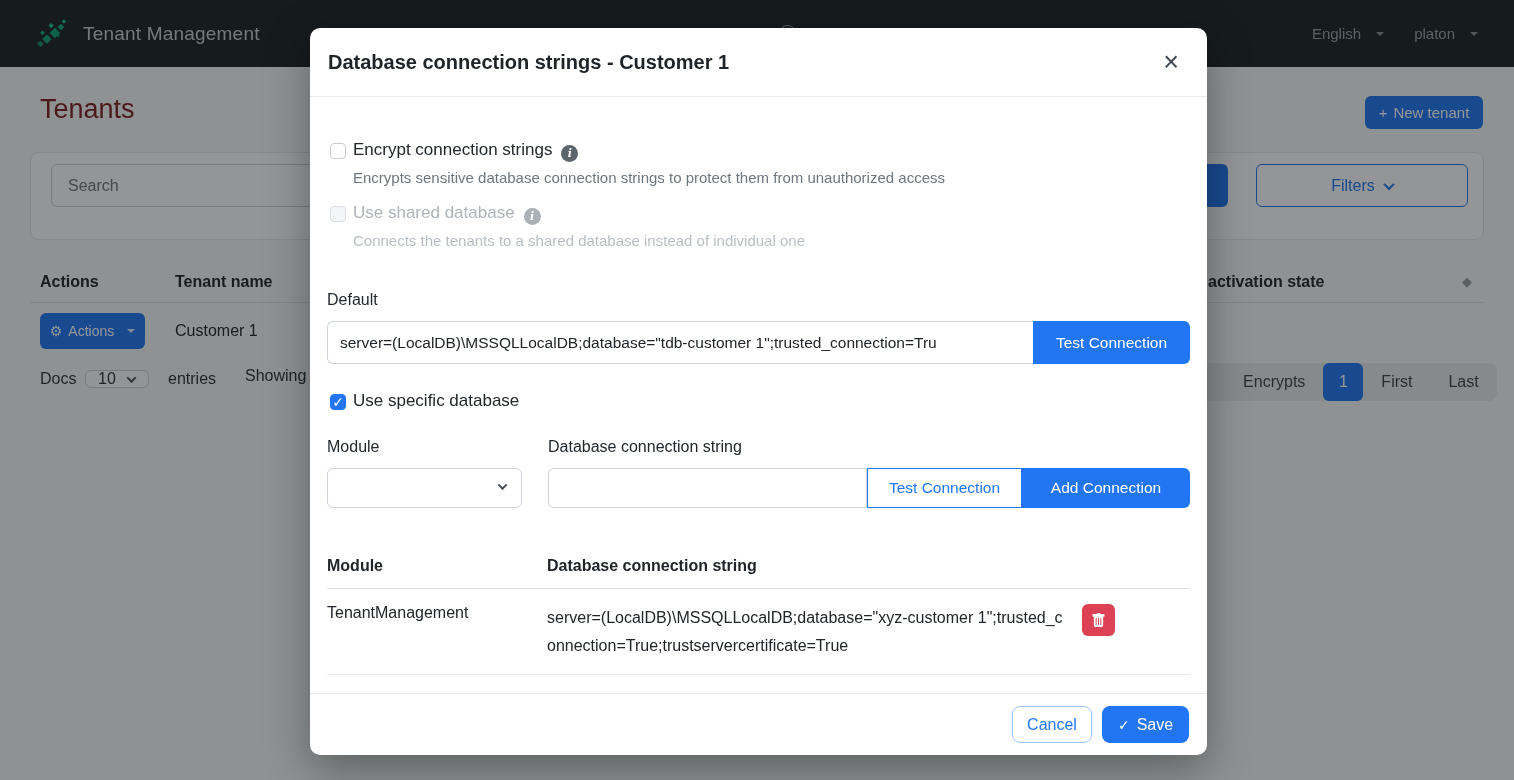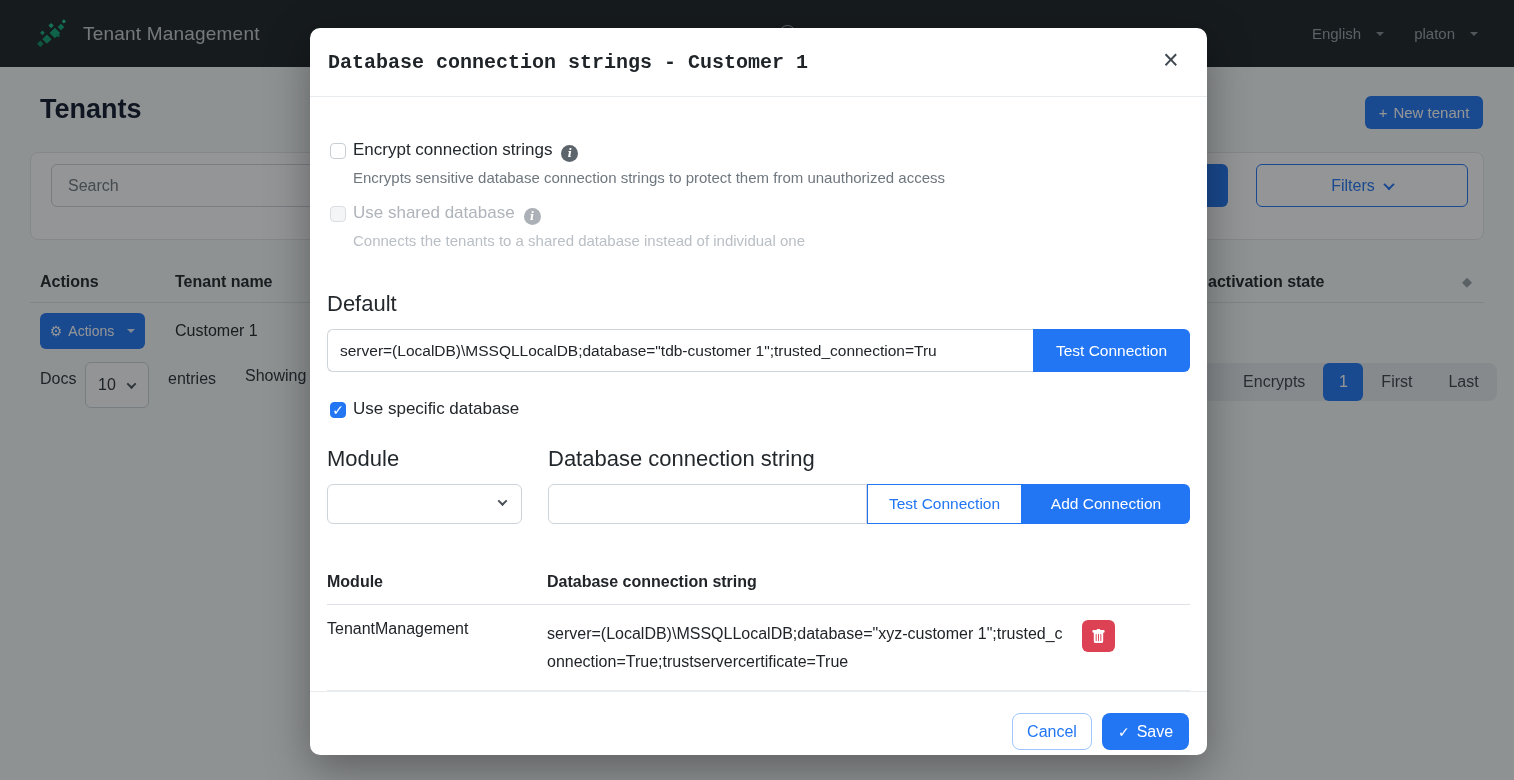--- a/index.html
+++ b/index.html
@@ -16,21 +16,21 @@
   }
   .brand { display:flex; align-items:center; gap:13px; }
   .brand-title { color:#c9cdd0; font-size:19px; letter-spacing:.2px; }
   .nav-center { position:absolute; left:600px; top:0; height:67px; display:flex; align-items:center; gap:40px; color:#a2a8ad; font-size:15px; }
   .nav-item { display:flex; align-items:center; gap:8px; }
   .q-icon { display:inline-flex; width:17px; height:17px; border-radius:50%; border:1.6px solid currentColor; align-items:center; justify-content:center; font-size:11px; font-weight:700; }
   .nav-right { margin-left:auto; display:flex; gap:30px; color:#9aa0a6; font-size:15px; align-items:center; }
   .caret { display:inline-block; width:0; height:0; border-left:4px solid transparent; border-right:4px solid transparent; border-top:4.5px solid currentColor; margin-left:7px; opacity:.85; }
   .gear-glyph { font-family:"DejaVu Sans", sans-serif; font-size:14px; }
   
-  .page-title { position:absolute; left:40px; top:94px; font-size:27px; font-weight:700; color:#0f172a; z-index:1; }
+  .page-title { position:absolute; left:40px; top:94px; font-size:27px; font-weight:400; color:#7f1d1d; z-index:1; }
   .btn { border:none; cursor:pointer; font-family:inherit; }
   .btn-primary { background:#2276f3; color:#fff; border-radius:6px; }
   .new-tenant-btn { position:absolute; left:1365px; top:96px; width:118px; height:33px; font-size:15px; z-index:1; display:flex; align-items:center; justify-content:center; gap:6px; }
   .search-card { position:absolute; left:30px; top:152px; width:1454px; height:88px; background:#fff; border:1px solid #e4e7ea; border-radius:8px; z-index:1; }
   .search-input { position:absolute; left:20px; top:11px; width:1105px; height:43px; border:1px solid #ced4da; border-radius:6px; padding:0 16px; font-size:16px; color:#495057; background:#fff; font-family:inherit; }
   .search-input::placeholder { color:#6f777e; }
   .search-btn { position:absolute; left:1135px; top:11px; width:62px; height:43px; border-radius:6px; display:flex; align-items:center; justify-content:center; }
   .filters-btn { position:absolute; left:1225px; top:11px; width:212px; height:43px; background:#fff; border:1px solid #2276f3; color:#2276f3; border-radius:6px; font-size:16px; display:flex; align-items:center; justify-content:center; gap:10px; }
   .chev { display:inline-block; width:8px; height:8px; border-right:2.2px solid currentColor; border-bottom:2.2px solid currentColor; transform:rotate(45deg) translate(-1px,-1px); }
   
@@ -39,71 +39,71 @@
   .th-actions { position:absolute; left:10px; top:9px; }
   .th-tenant { position:absolute; left:145px; top:9px; }
   .th-activation { position:absolute; left:1178px; top:9px; }
   .sort-icon { position:absolute; left:1432px; top:10px; color:#98a0a6; font-size:13px; font-family:"DejaVu Sans", sans-serif; }
   .t-row { position:relative; height:58px; }
   .actions-btn { position:absolute; left:10px; top:10px; width:105px; height:36px; background:#2276f3; color:#fff; border-radius:6px; font-size:14px; display:flex; align-items:center; justify-content:center; gap:6px; }
   .td-tenant { position:absolute; left:145px; top:19px; font-size:16px; }
   
   .list-footer { position:absolute; left:40px; top:360px; width:1444px; height:42px; z-index:1; font-size:16px; color:#2c3136; }
   .lf-show { position:absolute; left:0; top:10px; }
-  .page-size-select { position:absolute; left:45px; top:2px; width:64px; height:46px; border:1px solid #ced4da; border-radius:6px; background:#fdfdfd; display:flex; align-items:center; padding:0 12px; gap:12px; }
+  .page-size-select { position:absolute; left:45px; top:10px; width:64px; height:18px; border:1px solid #ced4da; border-radius:6px; background:#fdfdfd; display:flex; align-items:center; padding:0 12px; gap:12px; }
   .page-size-select .chev { width:7px; height:7px; color:#495057; }
   .lf-entries { position:absolute; left:128px; top:10px; }
   .lf-showing { position:absolute; left:205px; top:7px; }
   .pagination { position:absolute; left:1118px; top:3px; height:38px; background:#e9ecef; border-radius:8px; display:flex; align-items:stretch; overflow:hidden; font-size:16px; color:#3c4248; }
   .page-item { display:flex; align-items:center; padding:0 18px; }
   .page-item.active { background:#2276f3; color:#fff; width:40px; justify-content:center; padding:0; border-radius:6px; }
   
   .backdrop { position:absolute; inset:0; background:rgba(16,19,22,0.45); z-index:5; }
   .modal {
     position:absolute; left:310px; top:28px; width:897px; height:727px; z-index:10;
     background:#fff; border-radius:10px; box-shadow:0 14px 44px rgba(0,0,0,.35);
     display:flex; flex-direction:column;
   }
-  .modal-header { display:flex; align-items:center; justify-content:space-between; padding:21px 28px 20px 18px; border-bottom:1px solid #e9ecef;font-family:Liberation Mono, monospace; }
+  .modal-header { display:flex; align-items:center; justify-content:space-between; padding:21px 28px 20px 18px; border-bottom:1px solid #e9ecef; }
   .modal-title { font-size:20px; font-weight:700; color:#1f2429; }
   .modal-close { font-size:27px; line-height:1; color:#3f4850; background:none; font-weight:400; }
   .modal-body { flex:1; padding:43px 17px 0 17px; position:relative; }
   .form-check { position:relative; padding-left:26px; }
   .cb { position:absolute; left:3px; top:3px; width:16px; height:16px; border:1px solid #c9ced3; border-radius:4px; background:#fff; }
   .cb.disabled { background:#f4f5f6; border-color:#dadee2; }
   .cb.checked { background:#2276f3; border-color:#2276f3; color:#fff; display:flex; align-items:center; justify-content:center; font-size:11px; font-weight:700; }
   .form-check-label { font-size:17px; color:#23282d; }
   .form-check-label.disabled { color:#aeb4ba; }
   .info-badge { display:inline-flex; width:17px; height:17px; border-radius:50%; background:#5d656c; color:#fff; font-size:11px; font-weight:700; align-items:center; justify-content:center; margin-left:9px; vertical-align:-2px; font-family:"DejaVu Serif", serif; font-style:italic; }
   .info-badge.disabled { background:#abb1b7; }
   .form-help { margin-top:7px; font-size:15px; color:#6f777e; }
   .form-help.disabled { color:#b9bfc5; }
   .grp-encrypt { margin-bottom:17px; }
   .grp-shared { margin-bottom:42px; }
-  .field-label { font-size:22px; color:#23282d; margin-bottom:12px; }
+  .field-label { font-size:16px; color:#23282d; margin-bottom:12px; }
   .input-group { display:flex; height:43px; margin-bottom:27px; }
   .input-group input { flex:1; border:1px solid #ced4da; border-right:none; border-radius:6px 0 0 6px; padding:0 12px; font-size:15.5px; color:#212529; font-family:inherit; min-width:0; }
   .btn-test-solid { width:157px; background:#2276f3; color:#fff; border-radius:0 6px 6px 0; font-size:15.5px; }
   .grp-specific { margin-bottom:27px; }
   .two-col { display:flex; gap:26px; }
   .col-module { width:195px; }
   .col-conn { flex:1; }
   .select-box { height:40px; border:1px solid #ced4da; border-radius:6px; background:#fff; position:relative; }
   .select-box .chev { position:absolute; right:15px; top:14px; color:#495057; width:7px; height:7px; }
   .conn-group { display:flex; height:40px; }
   .conn-group input { flex:1; border:1px solid #ced4da; border-radius:6px 0 0 6px; padding:0 12px; font-size:15.5px; font-family:inherit; min-width:0; }
   .btn-test-outline { width:155px; background:#fff; border:1px solid #2276f3; color:#2276f3; font-size:15.5px; }
   .btn-add { width:168px; background:#2276f3; color:#fff; border-radius:0 6px 6px 0; font-size:15.5px; }
   .module-table { margin-top:49px; }
   .mt-head { display:flex; font-weight:700; font-size:16px; padding-bottom:13px; border-bottom:1px solid #dee2e6; }
   .mt-col1 { width:220px; }
   .mt-row { display:flex; align-items:flex-start; padding:15px 0 14px; border-bottom:1px solid #e9ecef; font-size:16px; }
   .mt-conn { width:520px; word-break:break-all; line-height:1.75; }
   .btn-delete { width:33px; height:32px; background:#dc4154; border-radius:6px; margin-left:15px; display:flex; align-items:center; justify-content:center; }
-  .modal-footer { margin-top:auto; border-top:1px solid #e9ecef; padding:21px 18px; display:flex; justify-content:flex-end; gap:10px; }
+  .modal-footer { margin-top:auto; border-top:1px solid #e9ecef; padding:12px 18px; display:flex; justify-content:flex-end; gap:10px; }
   .btn-cancel { width:80px; height:37px; background:#fff; border:1px solid #9ec5fe; color:#2276f3; border-radius:8px; font-size:16px; }
   .btn-save { width:87px; height:37px; background:#2276f3; color:#fff; border-radius:8px; font-size:16px; display:flex; align-items:center; justify-content:center; gap:7px; }
   .check-glyph { font-family:"DejaVu Sans", sans-serif; font-size:14px; font-weight:700; }
 </style>
 </head>
 <body>
 
 <div class="screen">
 
   <header class="navbar">

